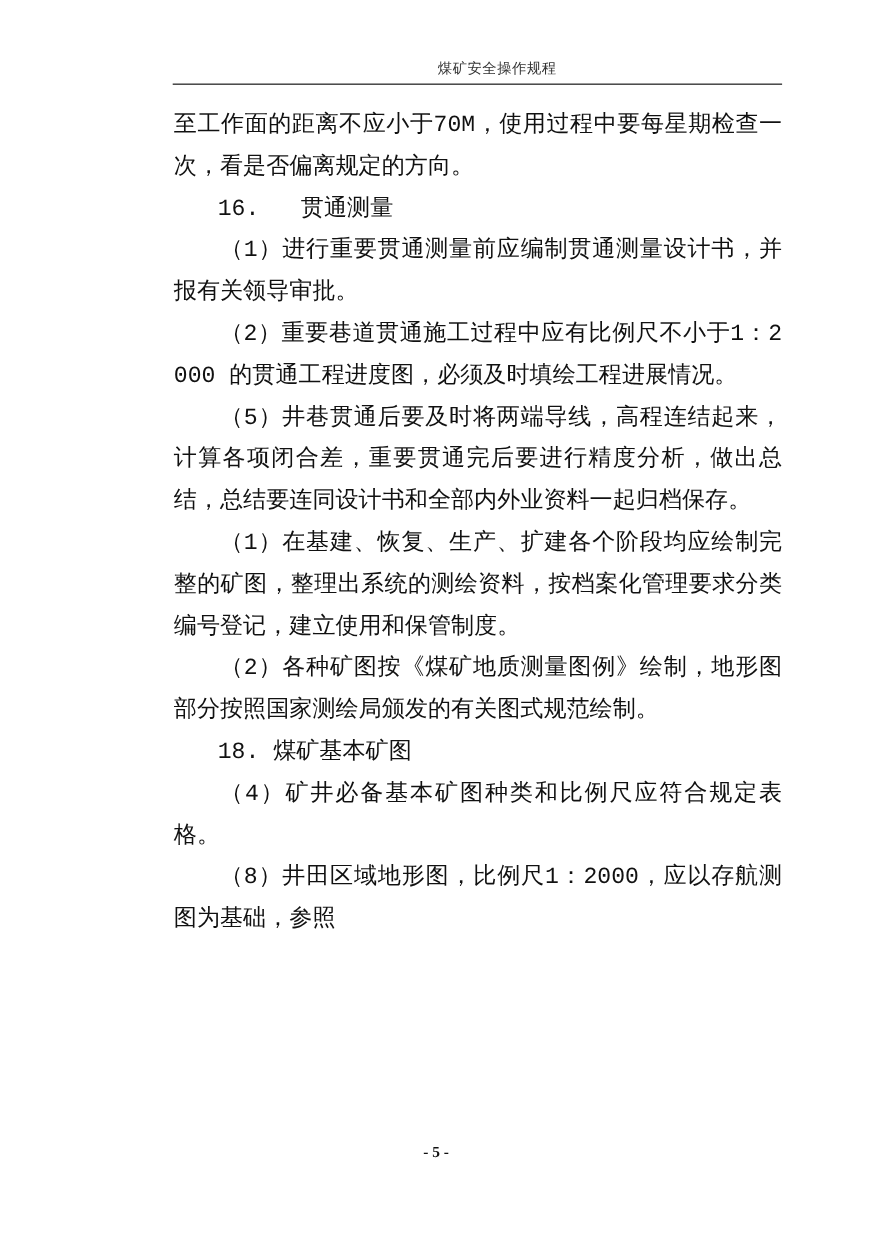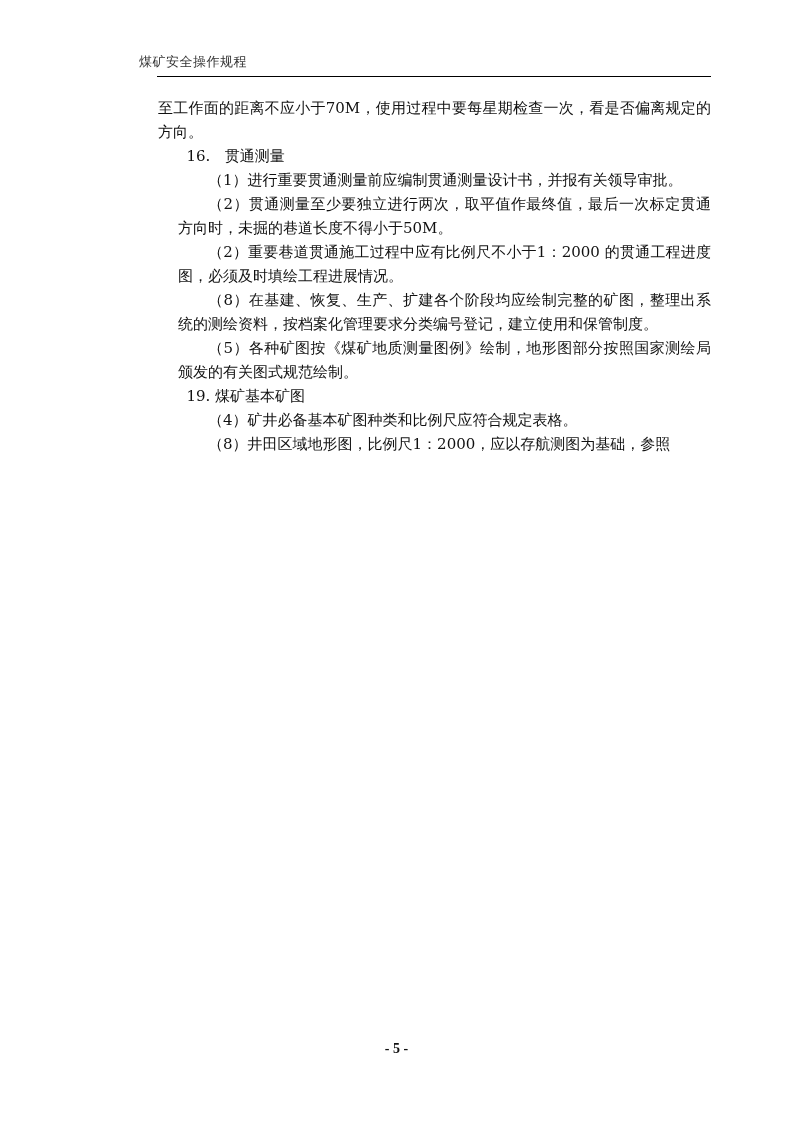--- a/index.html
+++ b/index.html
@@ -1,41 +1,41 @@
 <!DOCTYPE html>
 <html><head>
   <meta charset="utf-8">
   <style>
     html, body { margin: 0; padding: 0; background: #ffffff; }
     body { width: 793px; height: 1122px; position: relative; overflow: hidden;
            font-family: "DejaVu Serif", "Liberation Serif", serif; color: #111; }
-    .header { position: absolute; left: 139px; top: 53px; width: 554px; text-align: left;
+    .header { position: absolute; left: 175px; top: 53px; width: 554px; text-align: center;
               font-size: 13px; color: #333; letter-spacing: 0.5px; font-family: Liberation Serif, serif; }
     .header-rule { position: absolute; left: 157px; top: 76px; width: 554px; height: 0;
                    border-top: 1.4px solid #000; }
     .body { position: absolute; left: 158px; top: 96px; width: 553px; }
-    .p { font-size: 15px; line-height: 24px; margin: 0; text-align: justify;
-         text-align-last: left; word-break: break-all; }
-    .indent { text-indent: 2em; margin-left: 20px; }
+    .p { font-size: 21px; line-height: 38px; margin: 0; text-align: justify;
+         text-align-last: left; word-break: break-all; font-family: Liberation Mono, monospace; }
+    .indent { text-indent: 2em; }
     .heading { padding-left: 1.9em; }
     .footer { position: absolute; left: 0; width: 793px; top: 1041px; text-align: center;
               font-size: 14px; font-weight: bold; font-family: "Liberation Serif", serif; }
   </style>
 </head>
 <body>
 
 <div class="header">煤矿安全操作规程</div>
 <div class="header-rule"></div>
 
 <div class="body">
   <p class="p">至工作面的距离不应小于70M，使用过程中要每星期检查一次，看是否偏离规定的方向。</p>
   <p class="p heading">16.&nbsp;&nbsp; 贯通测量</p>
   <p class="p indent">（1）进行重要贯通测量前应编制贯通测量设计书，并报有关领导审批。</p>
-  <p class="p indent">（2）贯通测量至少要独立进行两次，取平值作最终值，最后一次标定贯通方向时，未掘的巷道长度不得小于50M。</p>
   <p class="p indent">（2）重要巷道贯通施工过程中应有比例尺不小于1：2000 的贯通工程进度图，必须及时填绘工程进展情况。</p>
-  <p class="p indent">（8）在基建、恢复、生产、扩建各个阶段均应绘制完整的矿图，整理出系统的测绘资料，按档案化管理要求分类编号登记，建立使用和保管制度。</p>
-  <p class="p indent">（5）各种矿图按《煤矿地质测量图例》绘制，地形图部分按照国家测绘局颁发的有关图式规范绘制。</p>
-  <p class="p heading">19.  煤矿基本矿图</p>
+  <p class="p indent">（5）井巷贯通后要及时将两端导线，高程连结起来，计算各项闭合差，重要贯通完后要进行精度分析，做出总结，总结要连同设计书和全部内外业资料一起归档保存。</p>
+  <p class="p indent">（1）在基建、恢复、生产、扩建各个阶段均应绘制完整的矿图，整理出系统的测绘资料，按档案化管理要求分类编号登记，建立使用和保管制度。</p>
+  <p class="p indent">（2）各种矿图按《煤矿地质测量图例》绘制，地形图部分按照国家测绘局颁发的有关图式规范绘制。</p>
+  <p class="p heading">18.  煤矿基本矿图</p>
   <p class="p indent">（4）矿井必备基本矿图种类和比例尺应符合规定表格。</p>
   <p class="p indent">（8）井田区域地形图，比例尺1：2000，应以存航测图为基础，参照</p>
 </div>
 
 <div class="footer">- 5 -</div>
 
 </body></html>

